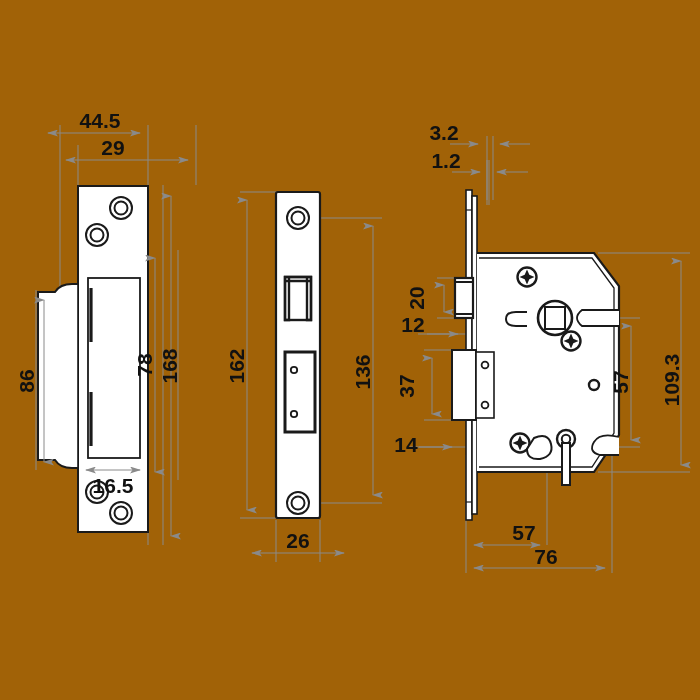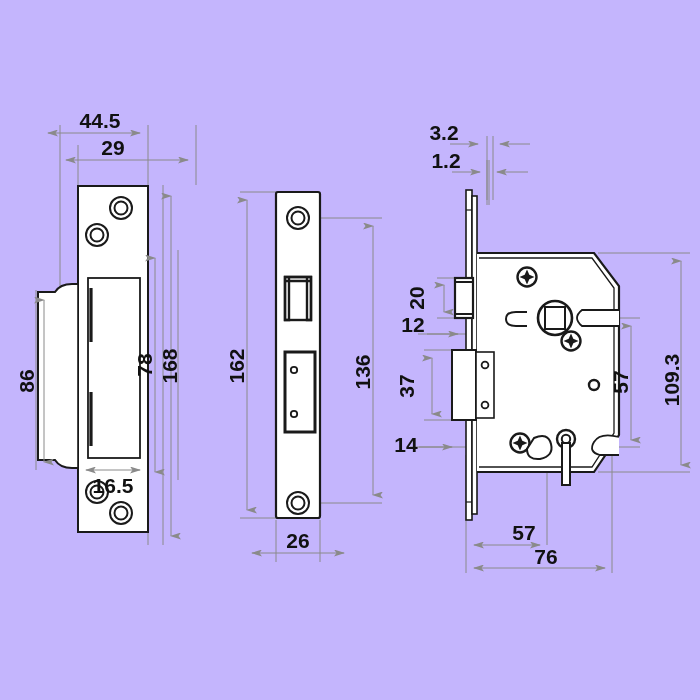--- a/index.html
+++ b/index.html
@@ -1,17 +1,17 @@
 <!DOCTYPE html>
 <html><head>
 <meta charset="utf-8">
 <style>
   html,body{margin:0;padding:0;background:#ffffff;}
   body{width:700px;height:700px;font-family:"Liberation Sans",sans-serif;overflow:hidden;}
-  #stage{position:relative;width:700px;height:700px;background:#c4b5fd;}
+  #stage{position:relative;width:700px;height:700px;background:#a16207;}
   svg{display:block;}
   .dimtext{font-family:"Liberation Sans",sans-serif;font-weight:700;fill:#111;}
 </style>
 </head>
 <body>
 
 <div id="stage">
 <svg width="700" height="700" viewBox="0 0 700 700">
 
   <defs>

